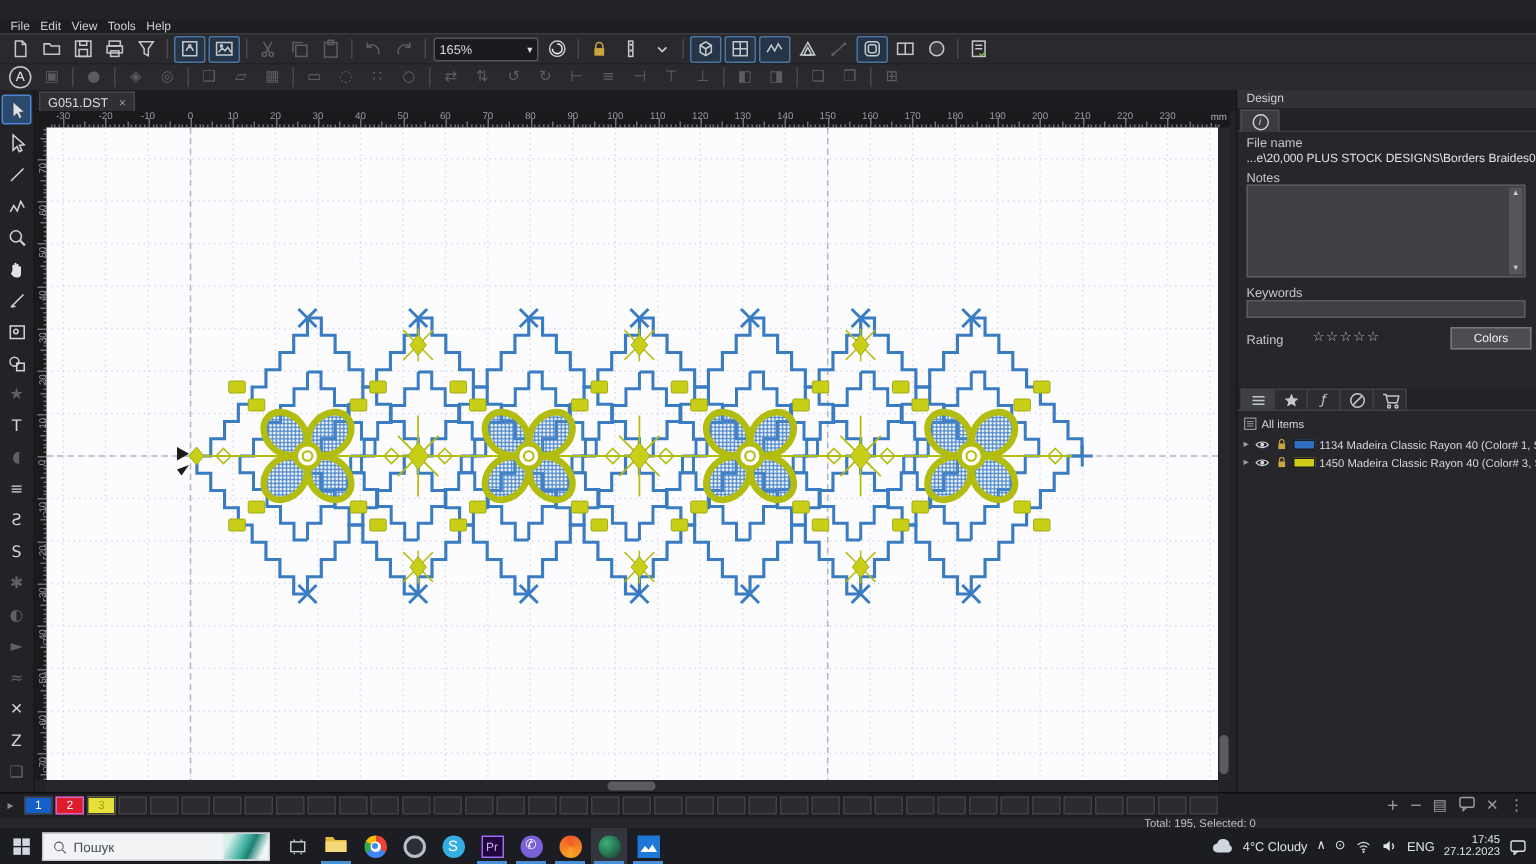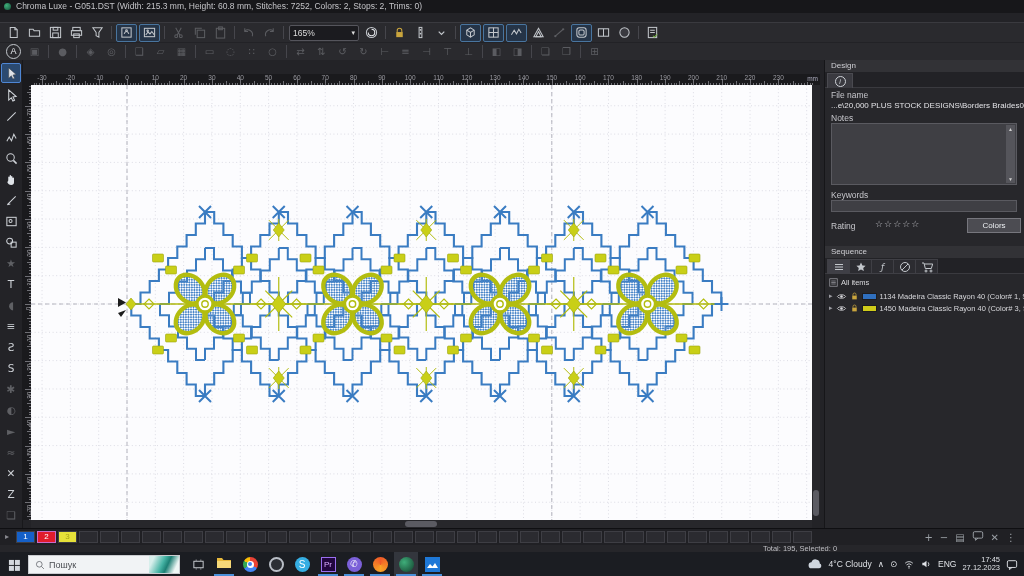--- a/index.html
+++ b/index.html
@@ -99,24 +99,21 @@
   .tb-app.focused{background:#33363d;top:0;height:24px;}
   .tb-underline{position:absolute;top:22px;height:2px;width:20px;background:#4a90d9;}
   #tray{position:absolute;right:0;top:0;height:24px;display:flex;align-items:center;gap:6px;padding-right:6px;color:#dfe2e6;font-size:8.5px;}
   #tray svg{stroke:#dfe2e6;fill:none;stroke-width:1.1;}
   #clock{text-align:right;font-size:7.5px;line-height:8px;}
 </style>
 </head>
 <body>
 
 <div id="app">
-  <div class="abs" id="titlebar">
-    <div class="abs" id="app-dot"></div>
-    <div class="abs" id="title-text">Chroma Luxe - G051.DST (Width: 215.3 mm, Height: 60.8 mm, Stitches: 7252, Colors: 2, Stops: 2, Trims: 0)</div>
-  </div>
+  <div class="abs" id="menubar"><span>File</span><span>Edit</span><span>View</span><span>Tools</span><span>Help</span></div>
   <div class="abs tbar" id="tb1">
       <div class="tbtn">
         <svg width="13" height="13" viewBox="0 0 14 14">
           <path d="M3.5 1.5h5l2.5 2.5v8.5H3.5z"></path>
           <path d="M8.5 1.5v2.5H11"></path>
         </svg>
       </div>
       <div class="tbtn">
         <svg width="13" height="13" viewBox="0 0 14 14">
           <path d="M1.5 3.5h4l1 1.5h6V11h-11z"></path>
@@ -358,20 +355,25 @@
       </div>
       <div class="tbtn disabled">
         <span class="glyph">❐</span>
       </div>
       <div class="tsep"></div>
       <div class="tbtn disabled">
         <span class="glyph">⊞</span>
       </div>
     </div>
 
+  <div class="abs" id="tabstrip">
+    <div class="abs" id="doc-tab">
+      <span>G051.DST</span><span class="close">×</span>
+    </div>
+  </div>
 
   <div class="abs" id="ltools">
       <div class="ltool selected">
         <svg width="13" height="13" viewBox="0 0 14 14">
           <path d="M4 1v11l2.8-2.6 1.7 3.6 1.8-.9-1.7-3.5 3.4-.5z" fill="#dfe3e8" stroke="#40444a" stroke-width=".6"></path>
         </svg>
       </div>
       <div class="ltool">
         <svg width="13" height="13" viewBox="0 0 14 14">
           <path d="M4 1v11l2.8-2.6 1.7 3.6 1.8-.9-1.7-3.5 3.4-.5z"></path>
@@ -1284,21 +1286,20 @@
         <div class="ar" style="top:0;">▲</div>
         <div class="ar" style="bottom:0;">▼</div>
       </div>
     </div>
     <div class="plabel" style="top:130px;">Keywords</div>
     <div class="pbox" style="top:140px;height:12px;"></div>
     <div class="plabel" style="top:161px;">Rating</div>
     <div id="rating-stars" style="top:159px;">☆☆☆☆☆</div>
     <div id="apply-btn" style="top:158px;">Colors</div>
 
-    <div class="phead" style="top:186px;">Sequence</div>
     <div class="ptab-row" style="top:198px;height:15px;" id="seq-tabs">
         <div class="seqtab active" style="left: 2px;">
           <svg width="12" height="12" viewBox="0 0 12 12">
             <path d="M2 3.5h8M2 6h8M2 8.5h8"></path>
           </svg>
         </div>
         <div class="seqtab" style="left: 24px;">
           <svg width="12" height="12" viewBox="0 0 12 12">
             <path d="M6 1.5l1.4 3 3.2.3-2.4 2.1.7 3.1L6 8.4 3.1 10l.7-3.1L1.4 4.8l3.2-.3z" fill="#c3c7cc" stroke="none"></path>
           </svg>

